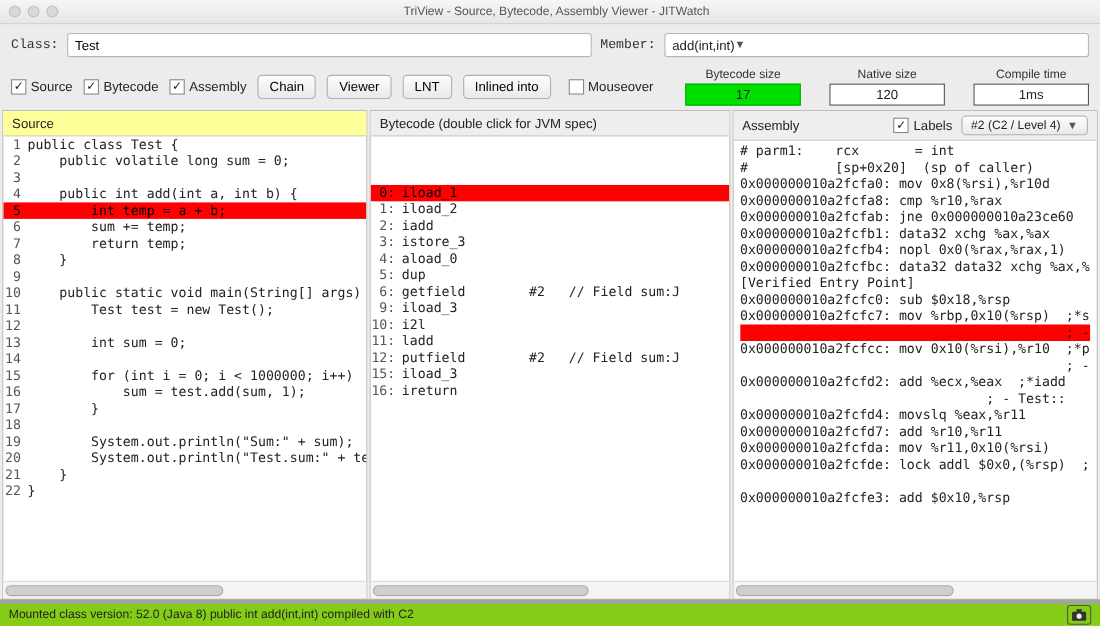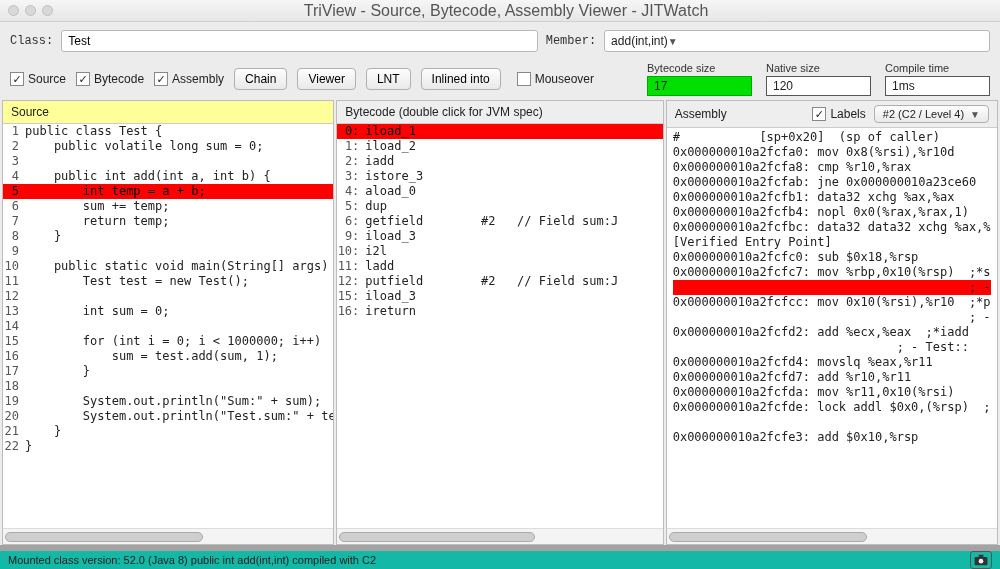--- a/index.html
+++ b/index.html
@@ -18,37 +18,37 @@
   height: 22px;
   background: linear-gradient(#f6f6f6,#e6e6e6);
   display: flex;
   align-items: center;
   padding: 0 8px;
   border-bottom: 1px solid #d0d0d0;
   position: relative;
 }
 .traffic { display:flex; gap:6px; align-items:center; }
 .tl { width:11px; height:11px; border-radius:50%; background:#d8d8d8; border:1px solid #c0c0c0; }
-.titlebar .title { position:absolute; left:12px; right:0; text-align:center; color:#555; font-size:16px; }
+.titlebar .title { position:absolute; left:12px; right:0; text-align:center; color:#555; font-size:11px; }
 .toolbar-row {
   display:flex; align-items:center; padding:8px 10px; gap:8px;
 }
 .lbl { color:#333;font-family:Liberation Mono, monospace; }
 .text-input {
   background:#fff; border:1px solid #b8b8b8; border-radius:3px;
   padding:3px 6px; font-size:12px; height:22px;
 }
 .class-input { width:494px; }
 .member-select { width:400px; background:#fff; border:1px solid #b8b8b8; border-radius:3px; padding:3px 6px; font-size:12px; height:22px; display:flex; align-items:center; }
 .chev { font-size:10px; color:#555; }
 .checks-row { display:flex; align-items:center; gap:10px; padding:2px 10px 4px; }
 .chk { display:flex; align-items:center; gap:4px; }
 .chkbox { width:14px; height:14px; border:1px solid #888; background:#fff; display:inline-flex; align-items:center; justify-content:center; font-size:11px; line-height:1; color:#222; }
 .btn { background:linear-gradient(#fdfdfd,#e9e9e9); border:1px solid #b0b0b0; border-radius:4px; padding:3px 10px; font-size:12px; }
-.stats { display:flex; gap:14px; margin-left:auto; }
+.stats { display:flex; gap:26px; margin-left:auto;text-align:center; }
 .stat { display:flex; flex-direction: column; gap:2px; }
 .stat-label { font-size:11px; color:#333; }
 .stat-val { border:1px solid #555; padding:2px 6px; min-width:105px; font-size:12px; background:#fff; }
 .stat-val.green { background:#00e000; border-color:#0a0; }
 .main {
   flex:1; display:flex; gap:2px; padding:0 2px; min-height:0;
 }
 .panel { background:#fff; border:1px solid #bdbdbd; display:flex; flex-direction:column; min-width:0; }
 .panel-head { background:#eee; border-bottom:1px solid #ccc; padding:4px 8px; font-size:12px; display:flex; align-items:center; gap:8px; }
 .panel-head.yellow { background:#ffff99; }
@@ -57,27 +57,27 @@
 .code-row { display:flex; height:15px; }
 .ln-gutter { width:22px; text-align:right; color:#555; padding-right:6px; flex-shrink:0; }
 .ln-text { flex:1; white-space:pre; overflow:hidden; }
 .hl-red { background:#ff0000; color:#000; }
 .hl-red .ln-gutter { color:#000; }
 .asm-body { padding:2px 6px; }
 .asm-row { white-space:pre; height:15px; overflow:hidden; }
 .asm-row.hl { background:#ff0000; }
 .scroll-h { height:16px; background:#f4f4f4; border-top:1px solid #ddd; display:flex; align-items:center; }
 .scroll-h .thumb { height:10px; background:#cfcfcf; border:1px solid #aaa; border-radius:5px; margin-left:2px; width:60%; }
-.statusbar { height:24px; background:#14b8a6; border-top:6px solid #a3a3a3; display:flex; align-items:center; padding:0 8px; font-size:11px; }
+.statusbar { height:24px; background:#84cc16; border-top:4px solid #a3a3a3; display:flex; align-items:center; padding:0 8px; font-size:11px; }
 .camera { margin-left:auto; width:22px; height:18px; border:1px solid #555; border-radius:3px; display:flex; align-items:center; justify-content:center; }
 .camera svg { width:14px; height:12px; }
 .asm-head-controls { margin-left:auto; display:flex; align-items:center; gap:8px; }
 .level-select { background:linear-gradient(#fdfdfd,#e9e9e9); border:1px solid #b0b0b0; border-radius:4px; padding:2px 8px; font-size:11px; display:flex; align-items:center; gap:6px;}
 .src-panel { width:33.5%; }
-.bc-panel { width:33%; }
+.bc-panel { width:33%;gap:44px; }
 .asm-panel { width:33.5%; }
 .asm-panel .panel-body { overflow:hidden; }
 </style>
 </head>
 <body>
 
 <div class="titlebar">
   <div class="traffic">
     <div class="tl"></div>
     <div class="tl"></div>
@@ -169,20 +169,21 @@
             <span>Labels</span>
           </label>
         <div class="level-select">
           <span>#2  (C2 / Level 4)</span>
           <span class="chev">▼</span>
         </div>
       </div>
     </div>
     <div class="panel-body asm-body">
       <div id="asm-lines">
+          <div class="asm-row"># parm1:    rcx       = int</div>
           <div class="asm-row">#           [sp+0x20]  (sp of caller)</div>
           <div class="asm-row">0x000000010a2fcfa0: mov 0x8(%rsi),%r10d</div>
           <div class="asm-row">0x000000010a2fcfa8: cmp %r10,%rax</div>
           <div class="asm-row">0x000000010a2fcfab: jne 0x000000010a23ce60  ;</div>
           <div class="asm-row">0x000000010a2fcfb1: data32 xchg %ax,%ax</div>
           <div class="asm-row">0x000000010a2fcfb4: nopl 0x0(%rax,%rax,1)</div>
           <div class="asm-row">0x000000010a2fcfbc: data32 data32 xchg %ax,%a</div>
           <div class="asm-row">[Verified Entry Point]</div>
           <div class="asm-row">0x000000010a2fcfc0: sub $0x18,%rsp</div>
           <div class="asm-row">0x000000010a2fcfc7: mov %rbp,0x10(%rsp)  ;*sy</div>

